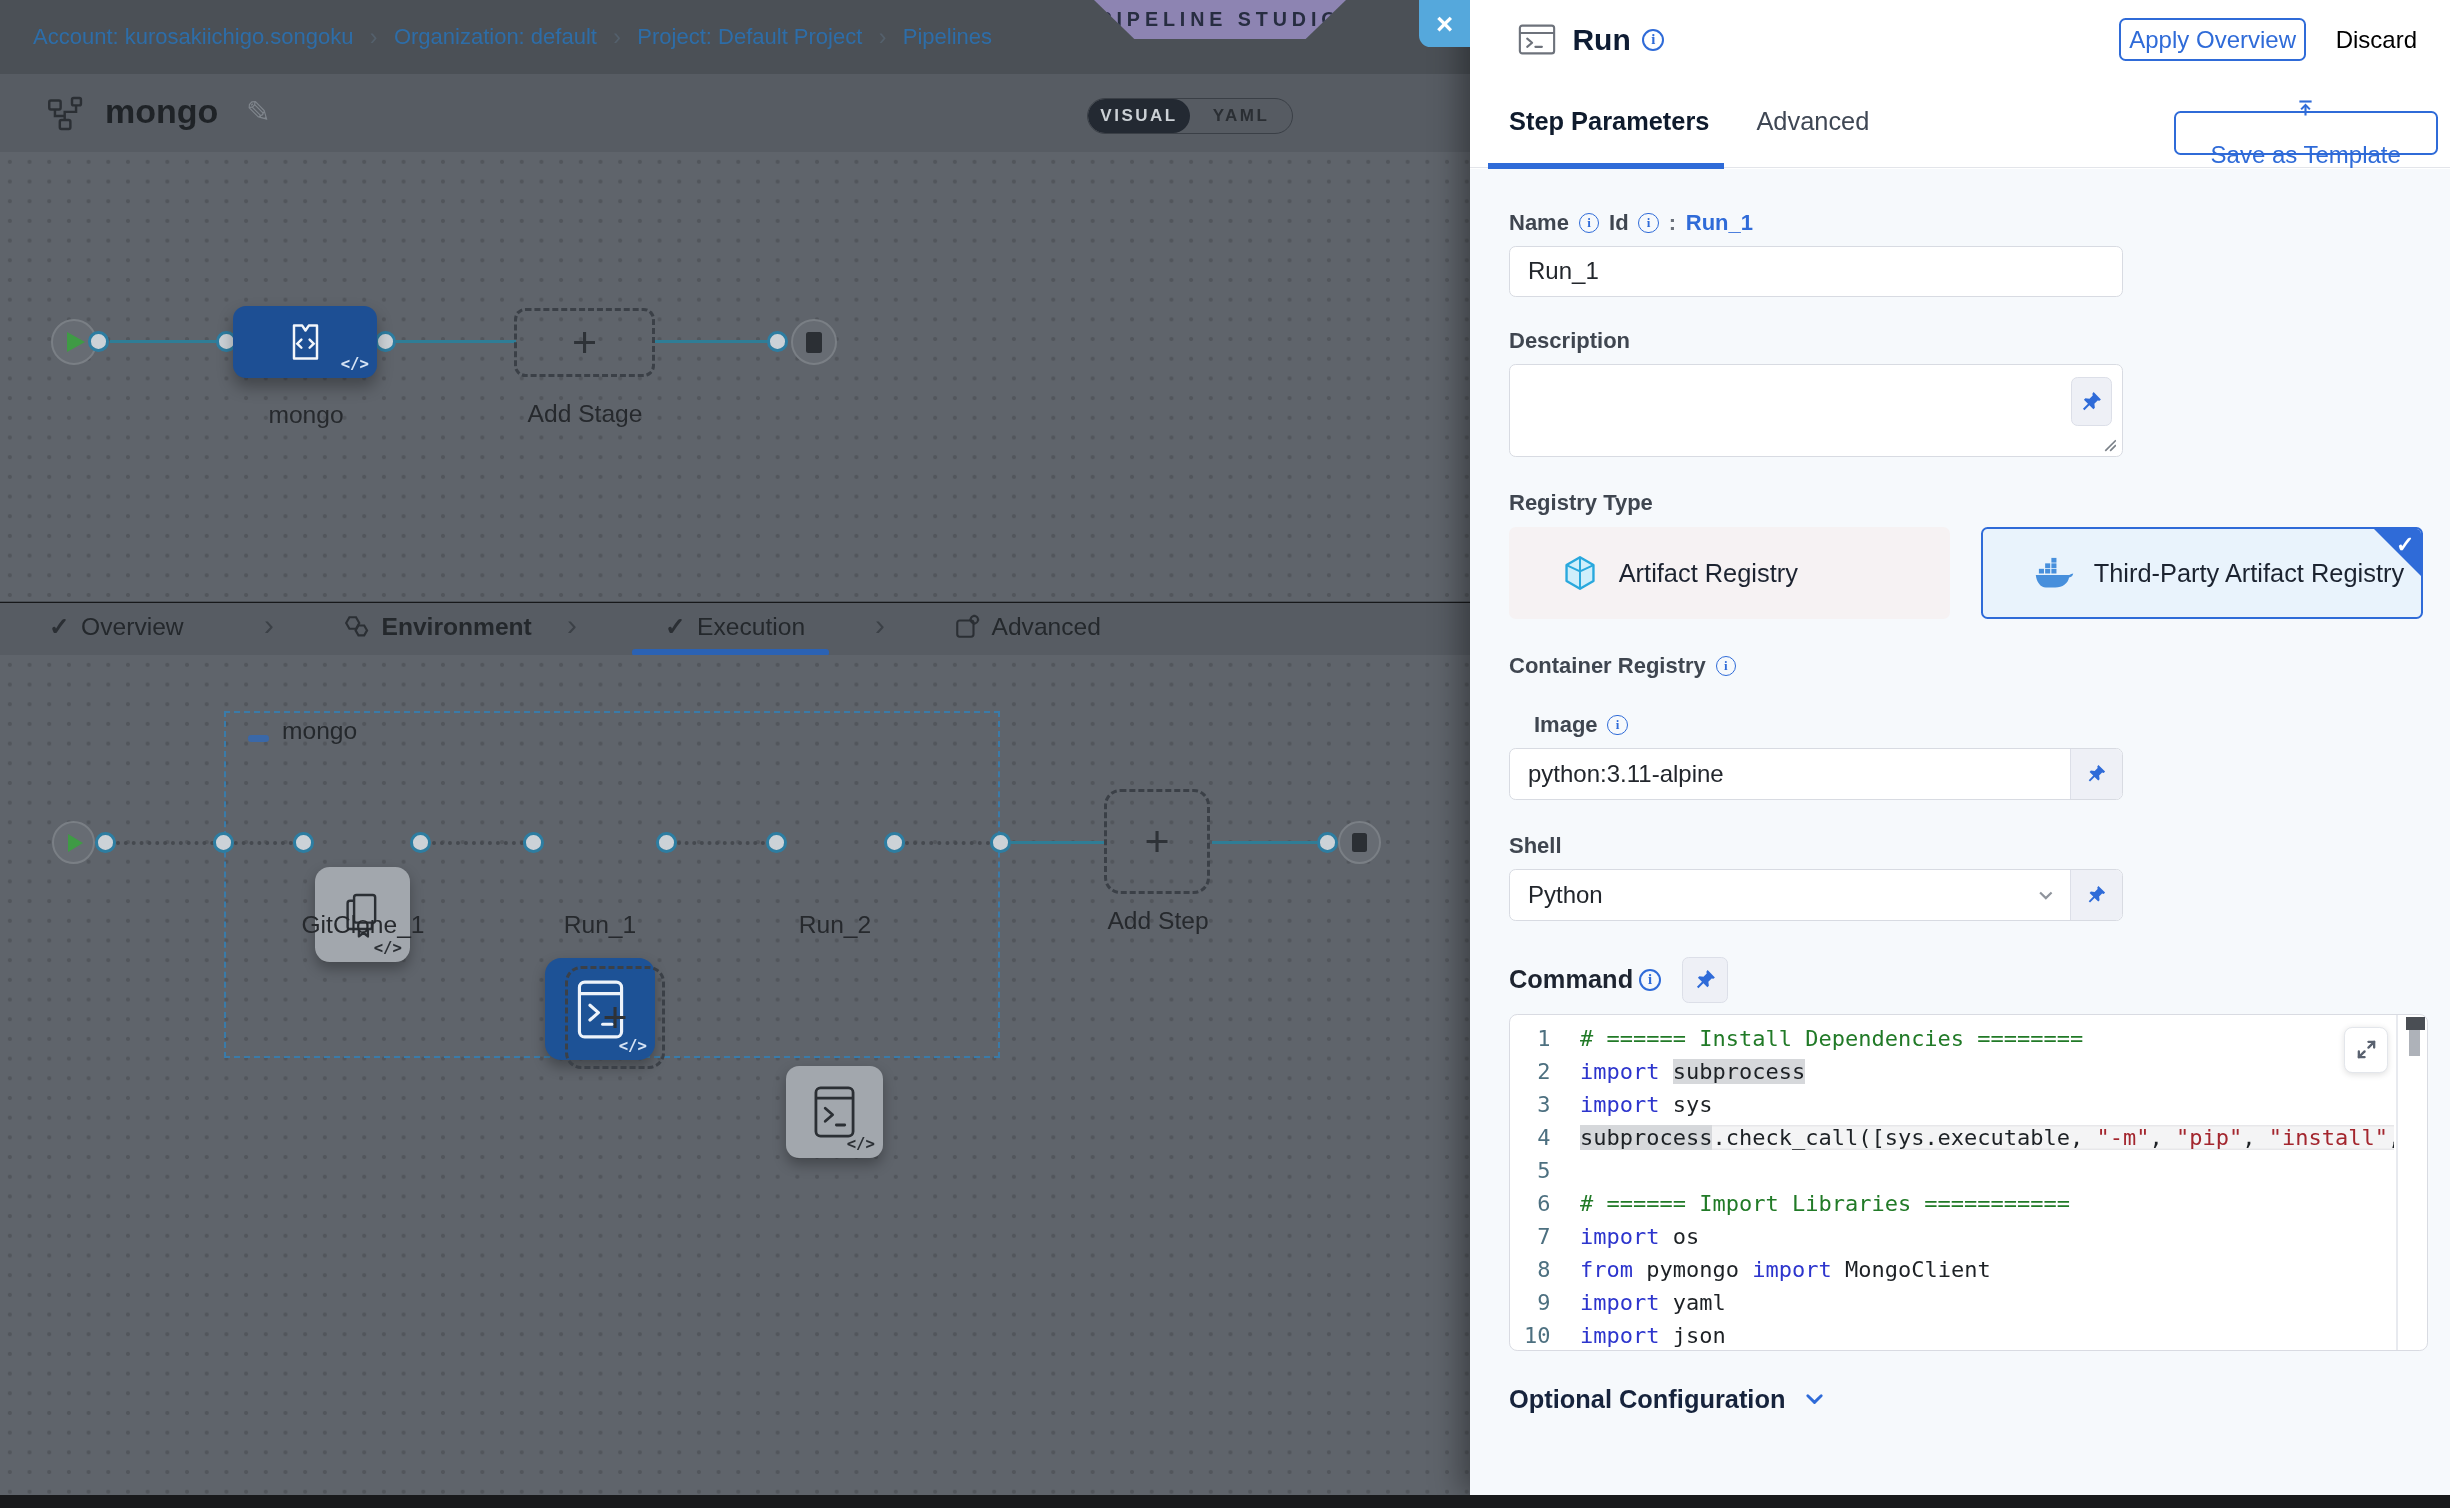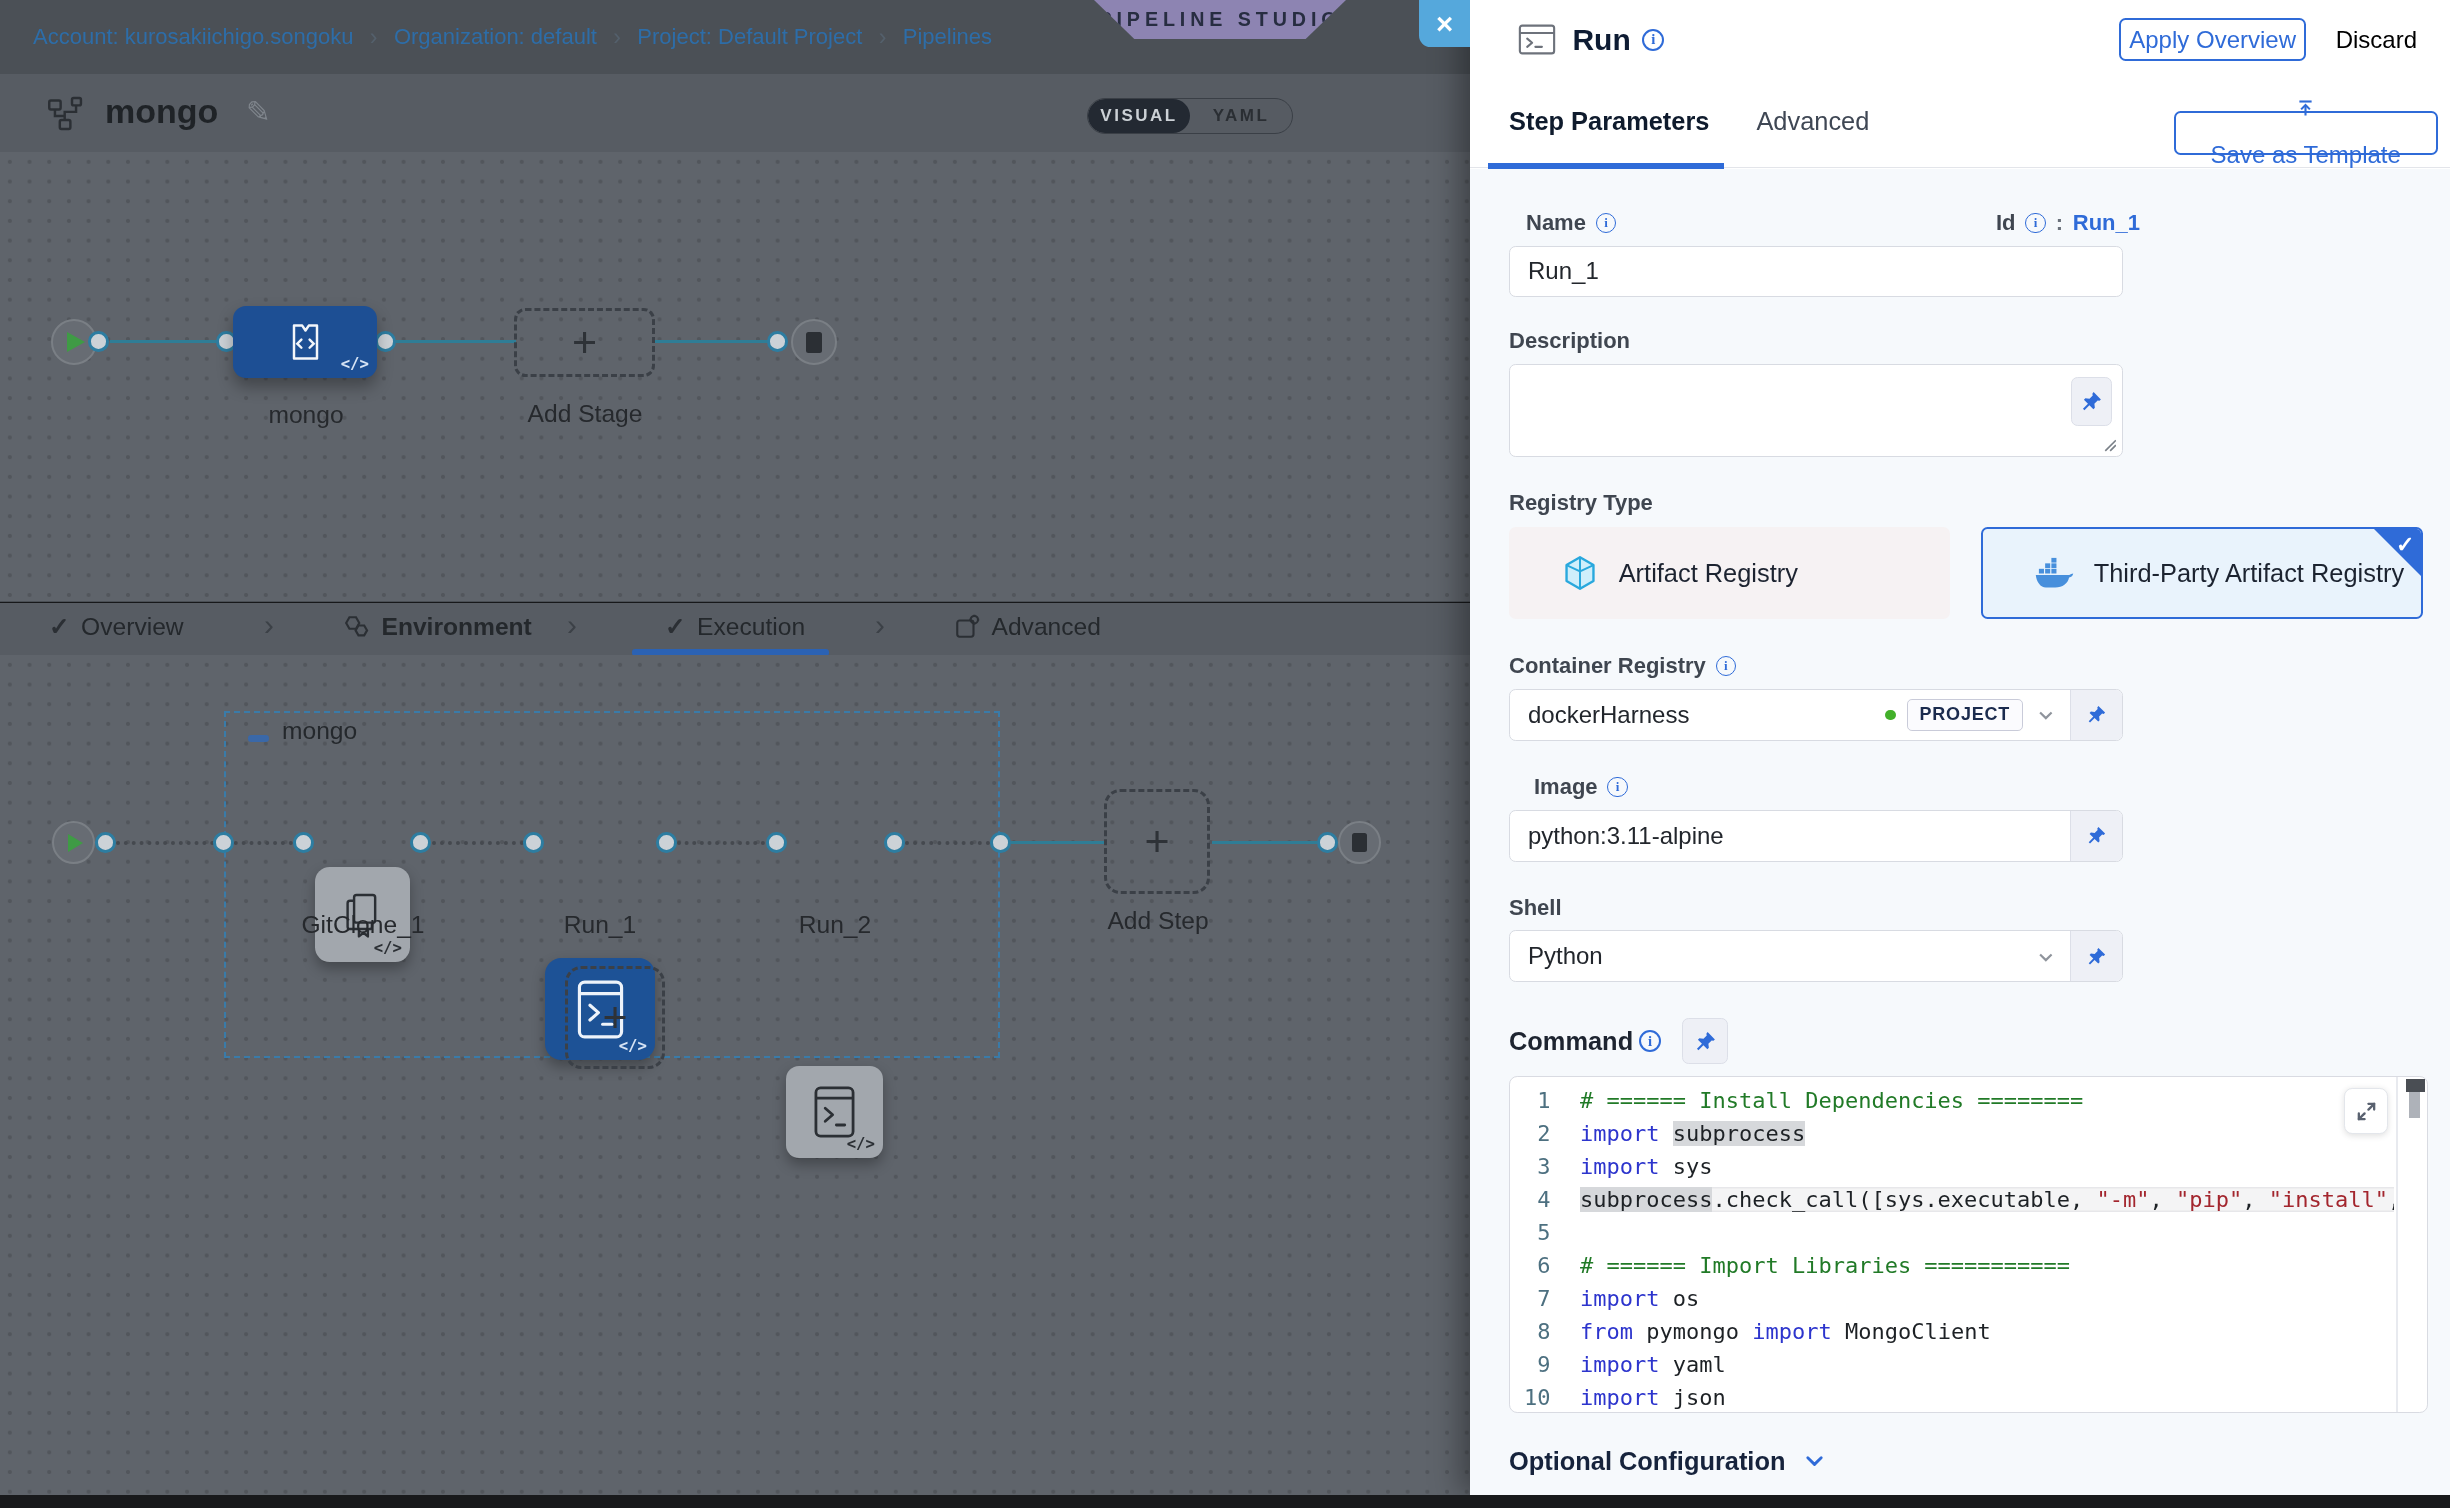--- a/index.html
+++ b/index.html
@@ -339,21 +339,21 @@
               <path d="M12 20V9"></path>
               <path d="M7 13l5-5 5 5"></path>
           </svg>
         </span>
         <span>Save as Template</span>
       </button>
     </div>
 
     <div id="p-content">
 
-      <div class="f-label field-w" style="justify-content:space-between;display:flex;margin-left:17px;">
+      <div class="f-label field-w" style="display:flex;">
         <span style="display:flex;align-items:center;gap:9.8px;">
           <span>Name</span>
           <span class="info-i">i</span>
         </span>
         <span style="display:flex;align-items:center;gap:9.8px;font-weight:600;">
           <span>Id</span>
           <span class="info-i">i</span>
           <span style="color:#6a717b;">:</span>
           <span style="color:#2f6bd8;">Run_1</span>
         </span>
@@ -401,37 +401,20 @@
           <span>Third-Party Artifact Registry</span>
           <div id="card-corner"></div>
           <div id="card-check">✓</div>
         </div>
       </div>
 
       <div class="f-label" style="margin-top:34px;">
         <span>Container Registry</span>
         <span class="info-i">i</span>
       </div>
-      <div class="combo">
-        <div class="combo-main">
-          <span>dockerHarness</span>
-          <span class="scope-dot"></span>
-          <span class="scope-badge">PROJECT</span>
-          <span class="chev-d">
-            <svg width="19.7" height="19.7" viewBox="0 0 24 24" fill="none" stroke="#8f949c" stroke-width="2.6">
-                <path d="M5 9l7 7 7-7"></path>
-              </svg>
-          </span>
-        </div>
-        <div class="combo-pin">
-          <svg width="21" height="21" viewBox="0 0 24 24" fill="#2f6bd8">
-              <path d="M14.2 2.2l7.6 7.6-1.5 1.5-1.9-.4-3.4 3.4.5 4.3-1.5 1.5-4.2-4.2-5.2 5.2-1.5-1.5 5.2-5.2-4.2-4.2 1.5-1.5 4.3.5 3.4-3.4-.4-1.9z"></path>
-            </svg>
-        </div>
-      </div>
 
       <div class="f-label" style="margin-top:33px;margin-left:25px;">
         <span>Image</span>
         <span class="info-i">i</span>
       </div>
       <div class="combo">
         <div class="combo-main">
             <span>python:3.11-alpine</span>
           </div>
         <div class="combo-pin">

